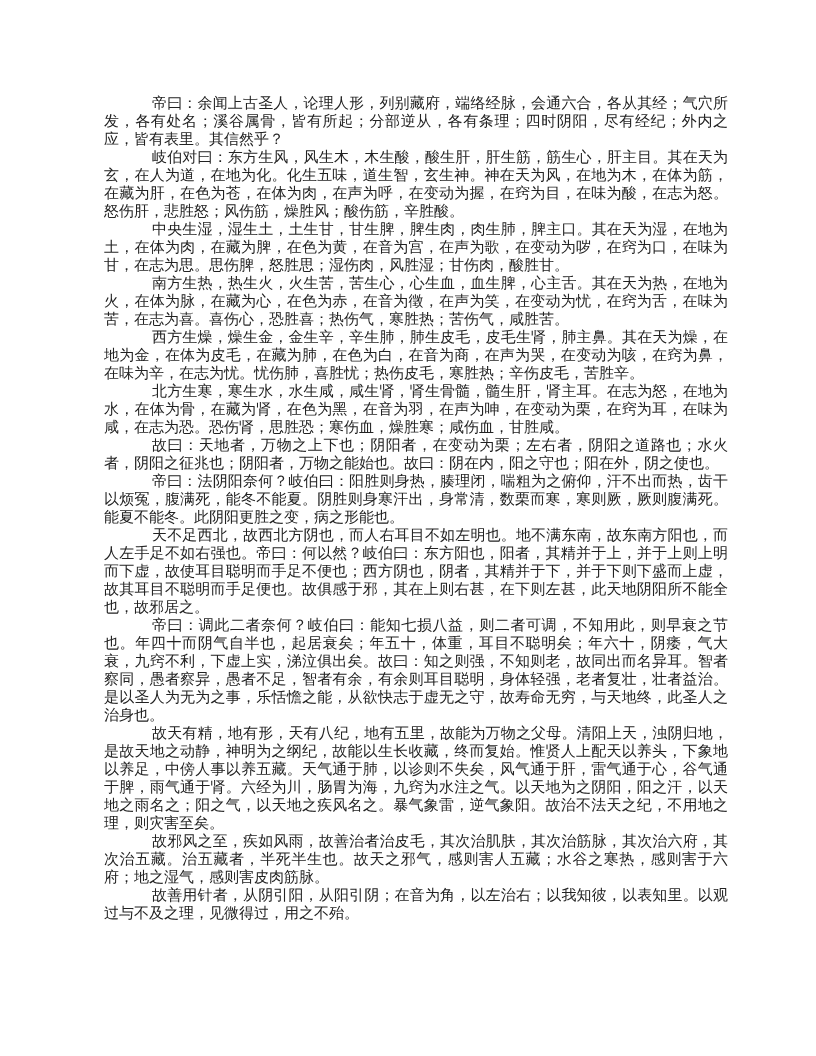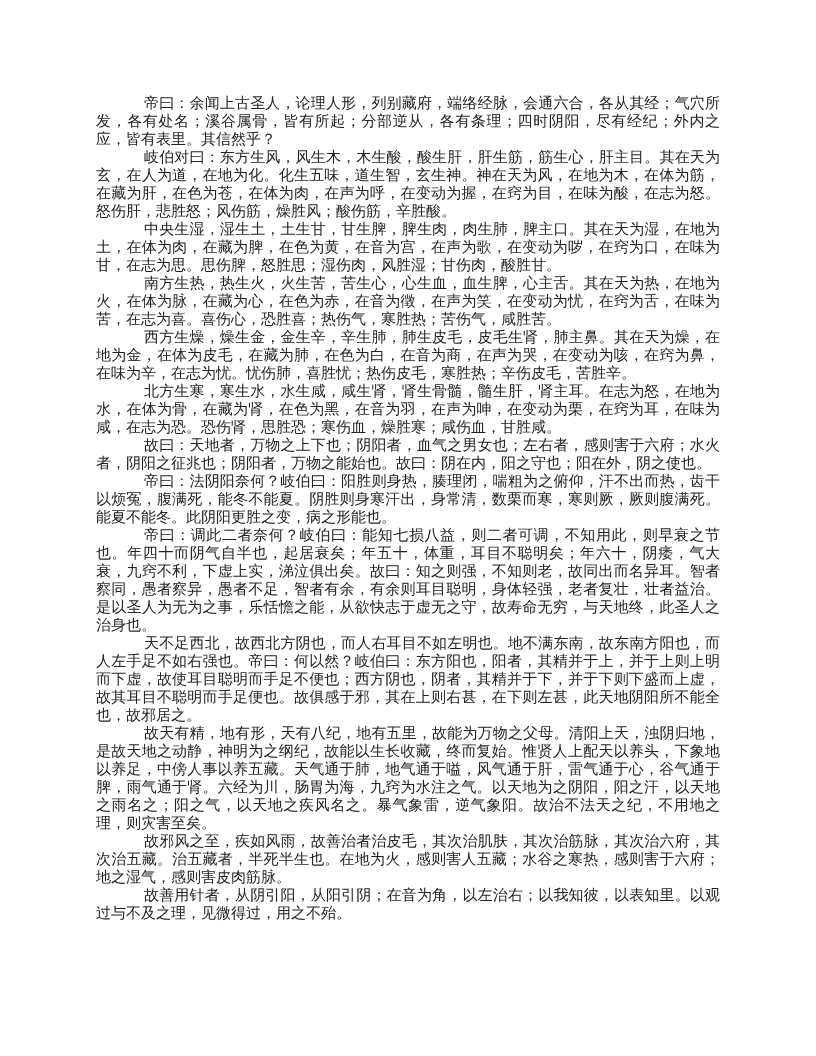--- a/index.html
+++ b/index.html
@@ -9,21 +9,21 @@
   }
   body {
     width: 816px;
     height: 1056px;
     position: relative;
     overflow: hidden;
     font-family: "Liberation Serif", "DejaVu Serif", serif;
   }
   .page {
     position: absolute;
-    left: 96px;
+    left: 104px;
     top: 94px;
     width: 624px;
   }
   .para {
     margin: 0;
     padding: 0;
     font-size: 15px;
     line-height: 18px;
     color: #222222;
     text-align: justify;
@@ -36,20 +36,20 @@
 </head>
 <body>
 
 <div class="page">
   <p class="para">帝曰：余闻上古圣人，论理人形，列别藏府，端络经脉，会通六合，各从其经；气穴所发，各有处名；溪谷属骨，皆有所起；分部逆从，各有条理；四时阴阳，尽有经纪；外内之应，皆有表里。其信然乎？</p>
   <p class="para">岐伯对曰：东方生风，风生木，木生酸，酸生肝，肝生筋，筋生心，肝主目。其在天为玄，在人为道，在地为化。化生五味，道生智，玄生神。神在天为风，在地为木，在体为筋，在藏为肝，在色为苍，在体为肉，在声为呼，在变动为握，在窍为目，在味为酸，在志为怒。怒伤肝，悲胜怒；风伤筋，燥胜风；酸伤筋，辛胜酸。</p>
   <p class="para">中央生湿，湿生土，土生甘，甘生脾，脾生肉，肉生肺，脾主口。其在天为湿，在地为土，在体为肉，在藏为脾，在色为黄，在音为宫，在声为歌，在变动为哕，在窍为口，在味为甘，在志为思。思伤脾，怒胜思；湿伤肉，风胜湿；甘伤肉，酸胜甘。</p>
   <p class="para">南方生热，热生火，火生苦，苦生心，心生血，血生脾，心主舌。其在天为热，在地为火，在体为脉，在藏为心，在色为赤，在音为徵，在声为笑，在变动为忧，在窍为舌，在味为苦，在志为喜。喜伤心，恐胜喜；热伤气，寒胜热；苦伤气，咸胜苦。</p>
   <p class="para">西方生燥，燥生金，金生辛，辛生肺，肺生皮毛，皮毛生肾，肺主鼻。其在天为燥，在地为金，在体为皮毛，在藏为肺，在色为白，在音为商，在声为哭，在变动为咳，在窍为鼻，在味为辛，在志为忧。忧伤肺，喜胜忧；热伤皮毛，寒胜热；辛伤皮毛，苦胜辛。</p>
   <p class="para">北方生寒，寒生水，水生咸，咸生肾，肾生骨髓，髓生肝，肾主耳。在志为怒，在地为水，在体为骨，在藏为肾，在色为黑，在音为羽，在声为呻，在变动为栗，在窍为耳，在味为咸，在志为恐。恐伤肾，思胜恐；寒伤血，燥胜寒；咸伤血，甘胜咸。</p>
-  <p class="para">故曰：天地者，万物之上下也；阴阳者，血气之男女也；左右者，感则害于六府；水火者，阴阳之征兆也；阴阳者，万物之能始也。故曰：阴在内，阳之守也；阳在外，阴之使也。</p>
+  <p class="para">故曰：天地者，万物之上下也；阴阳者，在变动为栗；左右者，阴阳之道路也；水火者，阴阳之征兆也；阴阳者，万物之能始也。故曰：阴在内，阳之守也；阳在外，阴之使也。</p>
   <p class="para">帝曰：法阴阳奈何？岐伯曰：阳胜则身热，腠理闭，喘粗为之俯仰，汗不出而热，齿干以烦冤，腹满死，能冬不能夏。阴胜则身寒汗出，身常清，数栗而寒，寒则厥，厥则腹满死。能夏不能冬。此阴阳更胜之变，病之形能也。</p>
+  <p class="para">天不足西北，故西北方阴也，而人右耳目不如左明也。地不满东南，故东南方阳也，而人左手足不如右强也。帝曰：何以然？岐伯曰：东方阳也，阳者，其精并于上，并于上则上明而下虚，故使耳目聪明而手足不便也；西方阴也，阴者，其精并于下，并于下则下盛而上虚，故其耳目不聪明而手足便也。故俱感于邪，其在上则右甚，在下则左甚，此天地阴阳所不能全也，故邪居之。</p>
   <p class="para">帝曰：调此二者奈何？岐伯曰：能知七损八益，则二者可调，不知用此，则早衰之节也。年四十而阴气自半也，起居衰矣；年五十，体重，耳目不聪明矣；年六十，阴痿，气大衰，九窍不利，下虚上实，涕泣俱出矣。故曰：知之则强，不知则老，故同出而名异耳。智者察同，愚者察异，愚者不足，智者有余，有余则耳目聪明，身体轻强，老者复壮，壮者益治。是以圣人为无为之事，乐恬憺之能，从欲快志于虚无之守，故寿命无穷，与天地终，此圣人之治身也。</p>
-  <p class="para">天不足西北，故西北方阴也，而人右耳目不如左明也。地不满东南，故东南方阳也，而人左手足不如右强也。帝曰：何以然？岐伯曰：东方阳也，阳者，其精并于上，并于上则上明而下虚，故使耳目聪明而手足不便也；西方阴也，阴者，其精并于下，并于下则下盛而上虚，故其耳目不聪明而手足便也。故俱感于邪，其在上则右甚，在下则左甚，此天地阴阳所不能全也，故邪居之。</p>
-  <p class="para">故天有精，地有形，天有八纪，地有五里，故能为万物之父母。清阳上天，浊阴归地，是故天地之动静，神明为之纲纪，故能以生长收藏，终而复始。惟贤人上配天以养头，下象地以养足，中傍人事以养五藏。天气通于肺，地气通于嗌，风气通于肝，雷气通于心，谷气通于脾，雨气通于肾。六经为川，肠胃为海，九窍为水注之气。以天地为之阴阳，阳之汗，以天地之雨名之；阳之气，以天地之疾风名之。暴气象雷，逆气象阳。故治不法天之纪，不用地之理，则灾害至矣。</p>
-  <p class="para">故邪风之至，疾如风雨，故善治者治皮毛，其次治肌肤，其次治筋脉，其次治六府，其次治五藏。治五藏者，半死半生也。在地为火，感则害人五藏；水谷之寒热，感则害于六府；地之湿气，感则害皮肉筋脉。</p>
+  <p class="para">故天有精，地有形，天有八纪，地有五里，故能为万物之父母。清阳上天，浊阴归地，是故天地之动静，神明为之纲纪，故能以生长收藏，终而复始。惟贤人上配天以养头，下象地以养足，中傍人事以养五藏。天气通于肺，以诊则不失矣，风气通于肝，雷气通于心，谷气通于脾，雨气通于肾。六经为川，肠胃为海，九窍为水注之气。以天地为之阴阳，阳之汗，以天地之雨名之；阳之气，以天地之疾风名之。暴气象雷，逆气象阳。故治不法天之纪，不用地之理，则灾害至矣。</p>
+  <p class="para">故邪风之至，疾如风雨，故善治者治皮毛，其次治肌肤，其次治筋脉，其次治六府，其次治五藏。治五藏者，半死半生也。故天之邪气，感则害人五藏；水谷之寒热，感则害于六府；地之湿气，感则害皮肉筋脉。</p>
   <p class="para">故善用针者，从阴引阳，从阳引阴；在音为角，以左治右；以我知彼，以表知里。以观过与不及之理，见微得过，用之不殆。</p>
 </div>
 
 </body></html>

